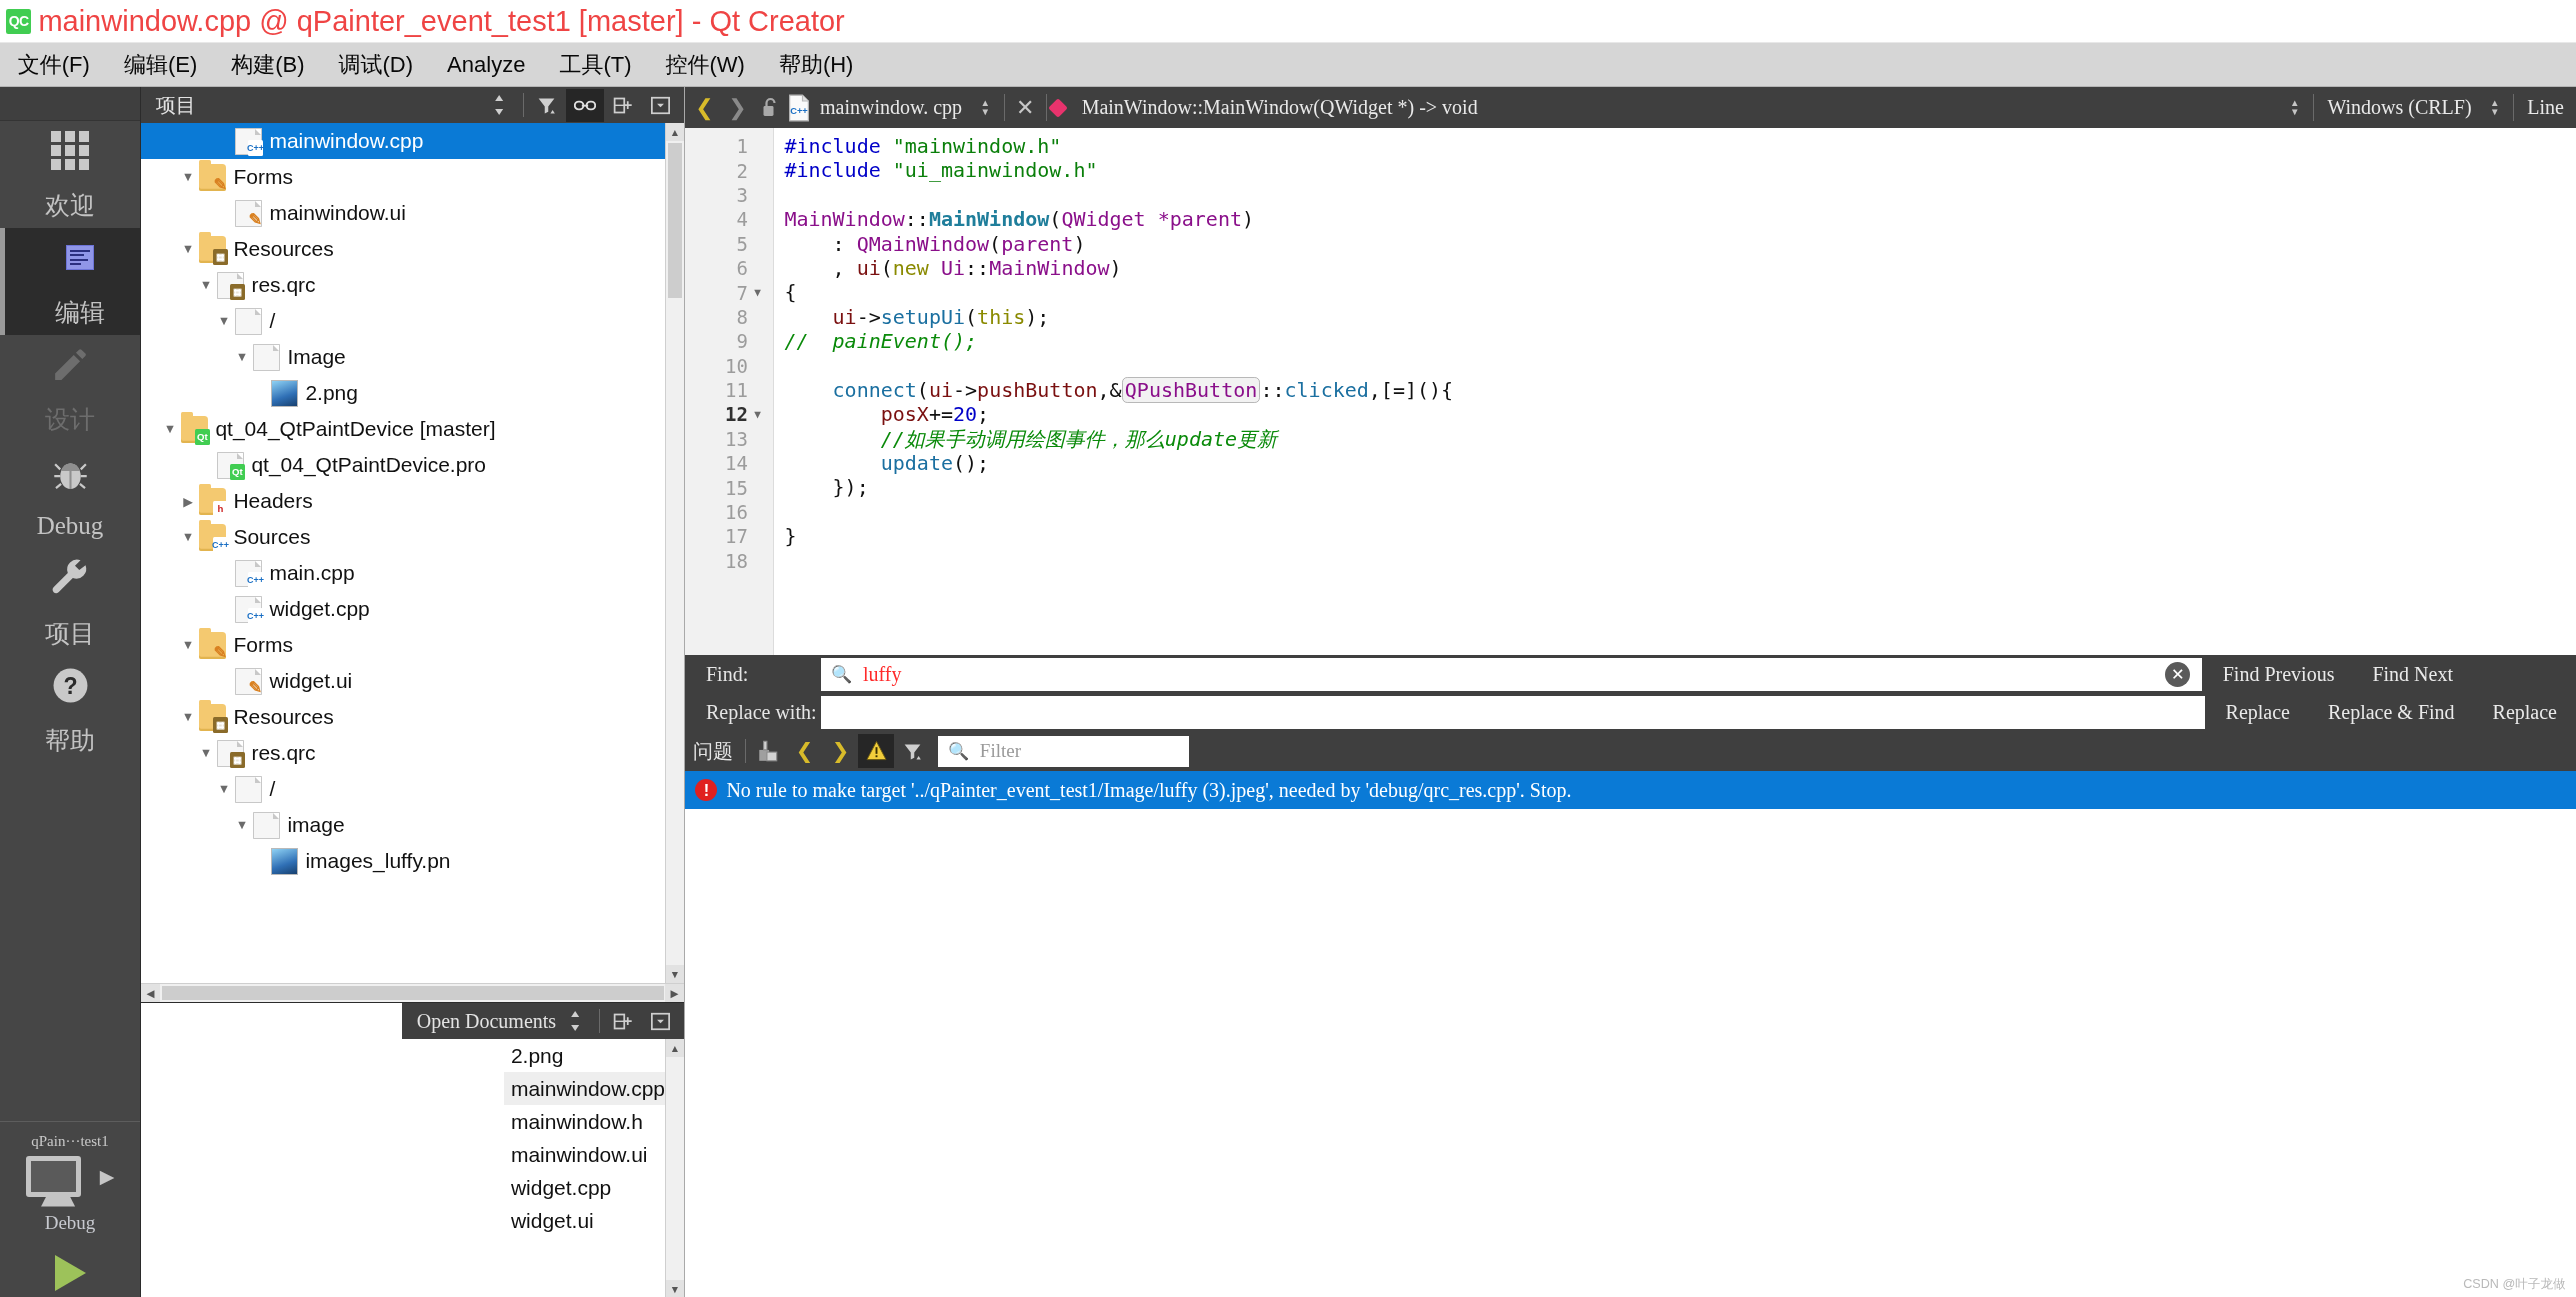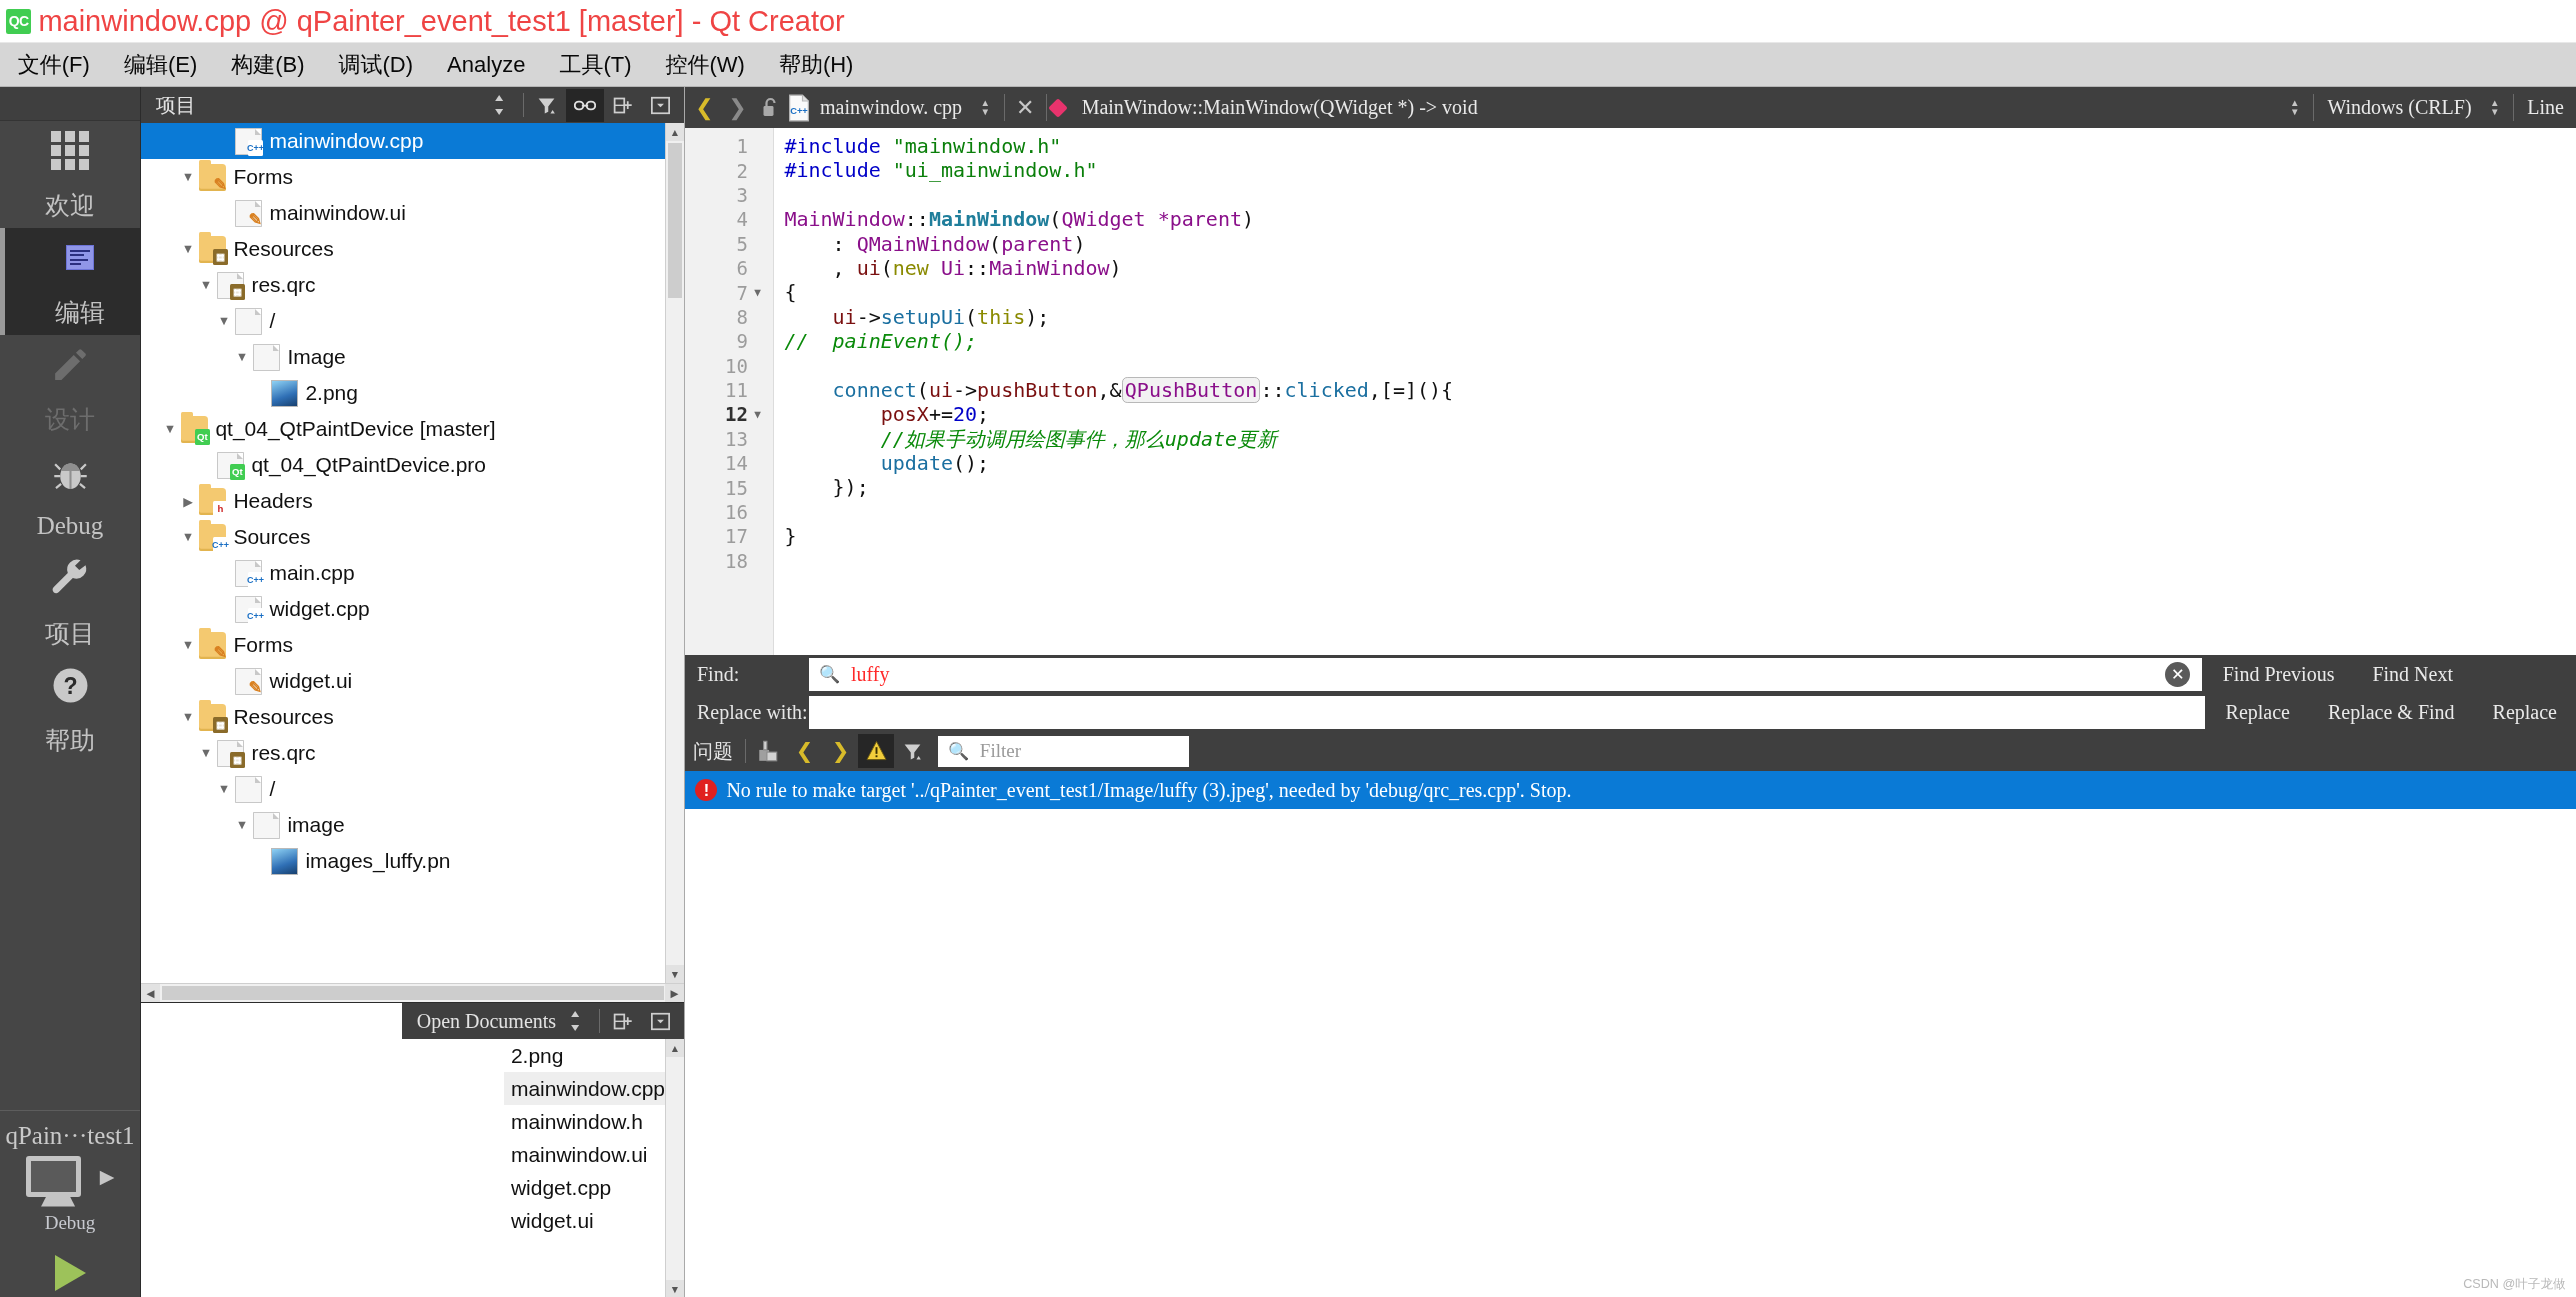--- a/index.html
+++ b/index.html
@@ -38,21 +38,21 @@
   .grid9 { display:grid; grid-template-columns:repeat(3,10.4px); grid-gap:3.7px; }
   .grid9 i { display:block; width:10.4px; height:10.4px; background:#c9c9c9; }
   .editbox { width:28px; height:25px; background:#9096e8; border:1.5px solid #6d74d8;
              display:flex; flex-direction:column; justify-content:center; padding:3px; gap:2.2px; }
   .editbox i { display:block; height:2.2px; background:#2b2f80; }
   .editbox i:nth-child(1){width:100%} .editbox i:nth-child(2){width:70%}
   .editbox i:nth-child(3){width:88%} .editbox i:nth-child(4){width:55%}
 
   #kitsel { position:absolute; bottom:0; left:0; right:0; border-top:1.5px solid #5d5d5d;
             padding-top:10.4px; display:flex; flex-direction:column; align-items:center; }
-  #kit-project { font-size:25px; color:#c9c9c9; font-family:"Liberation Serif", serif;
+  #kit-project { font-size:15px; color:#c9c9c9; font-family:"Liberation Serif", serif;
                  white-space:nowrap; }
   #kit-icon-row { display:flex; align-items:center; margin-top:6px; }
   .monitor { width:55px; height:41px; border:5.2px solid #c4c4c4; background:#5a5a5a;
              border-radius:3px; position:relative; }
   .monitor::after { content:""; position:absolute; left:10.4px; bottom:-15px; width:34px; height:12px;
              background:#c4c4c4; clip-path:polygon(18% 0,82% 0,100% 100%,0 100%); }
   #kit-arrow { color:#c6c6c6; font-size:19px; margin-left:19px; }
   #kit-config { font-size:19px; color:#c7c9cf; font-family:"Liberation Serif", serif;
                 margin-top:15px; }
   #run-tri { width:0;height:0;border-left:31px solid #9dc25a;border-top:18.5px solid transparent;
@@ -140,21 +140,21 @@
   #codearea { flex:1; padding-top:6px; padding-left:10.4px; overflow:hidden; }
   .cl { height:24.4px; font-size:20px; white-space:pre; line-height:24.4px; }
   .pre { color:#0000c8; } .str { color:#0a7f0a; } .cmt { color:#0a8a0a; font-style:italic; }
   .typ { color:#8a0f8a; } .fn { color:#1a6fa0;text-align:center; } .fnb { color:#1f7e9b; font-weight:bold; }
   .var { color:#7a1010; } .kw { color:#8a8a00; } .num { color:#0000c8; } .pl { color:#111; }
   .hlbox { background:#f2f2f2; border:1.5px solid #b8b8b8; border-radius:5.2px; padding:0 2.2px; }
 
   
   #findbar { background:#3f3f3f; display:flex; flex-direction:column; flex:none; }
   .findrow { height:38px; display:flex; align-items:center; }
-  .findlabel { width:124px; color:#e6e6e6; font-size:20px; padding-left:12px;
+  .findlabel { width:136px; color:#e6e6e6; font-size:20px; padding-left:21px;
                font-family:"Liberation Serif", serif; white-space:nowrap; }
   .findinput { flex:1; background:#fff; height:33px; display:flex; align-items:center;
                padding-left:10.4px; margin-right:1.5px; min-width:0; }
   .magnifier { color:#7b7b7b; font-size:17px; margin-right:10.4px; }
   .findval { font-size:20px; color:#ff2a2a; font-family:"Liberation Serif", serif; }
   .clearbtn { width:25px; height:25px; border-radius:50%; background:#5a5a5a; color:#fff;
               display:flex; align-items:center; justify-content:center; font-size:16.3px;
               margin-right:12px; flex:none; }
   .findbtn { color:#eaeaea; font-size:20px; padding:0 19px; white-space:nowrap;
              font-family:"Liberation Serif", serif; }

